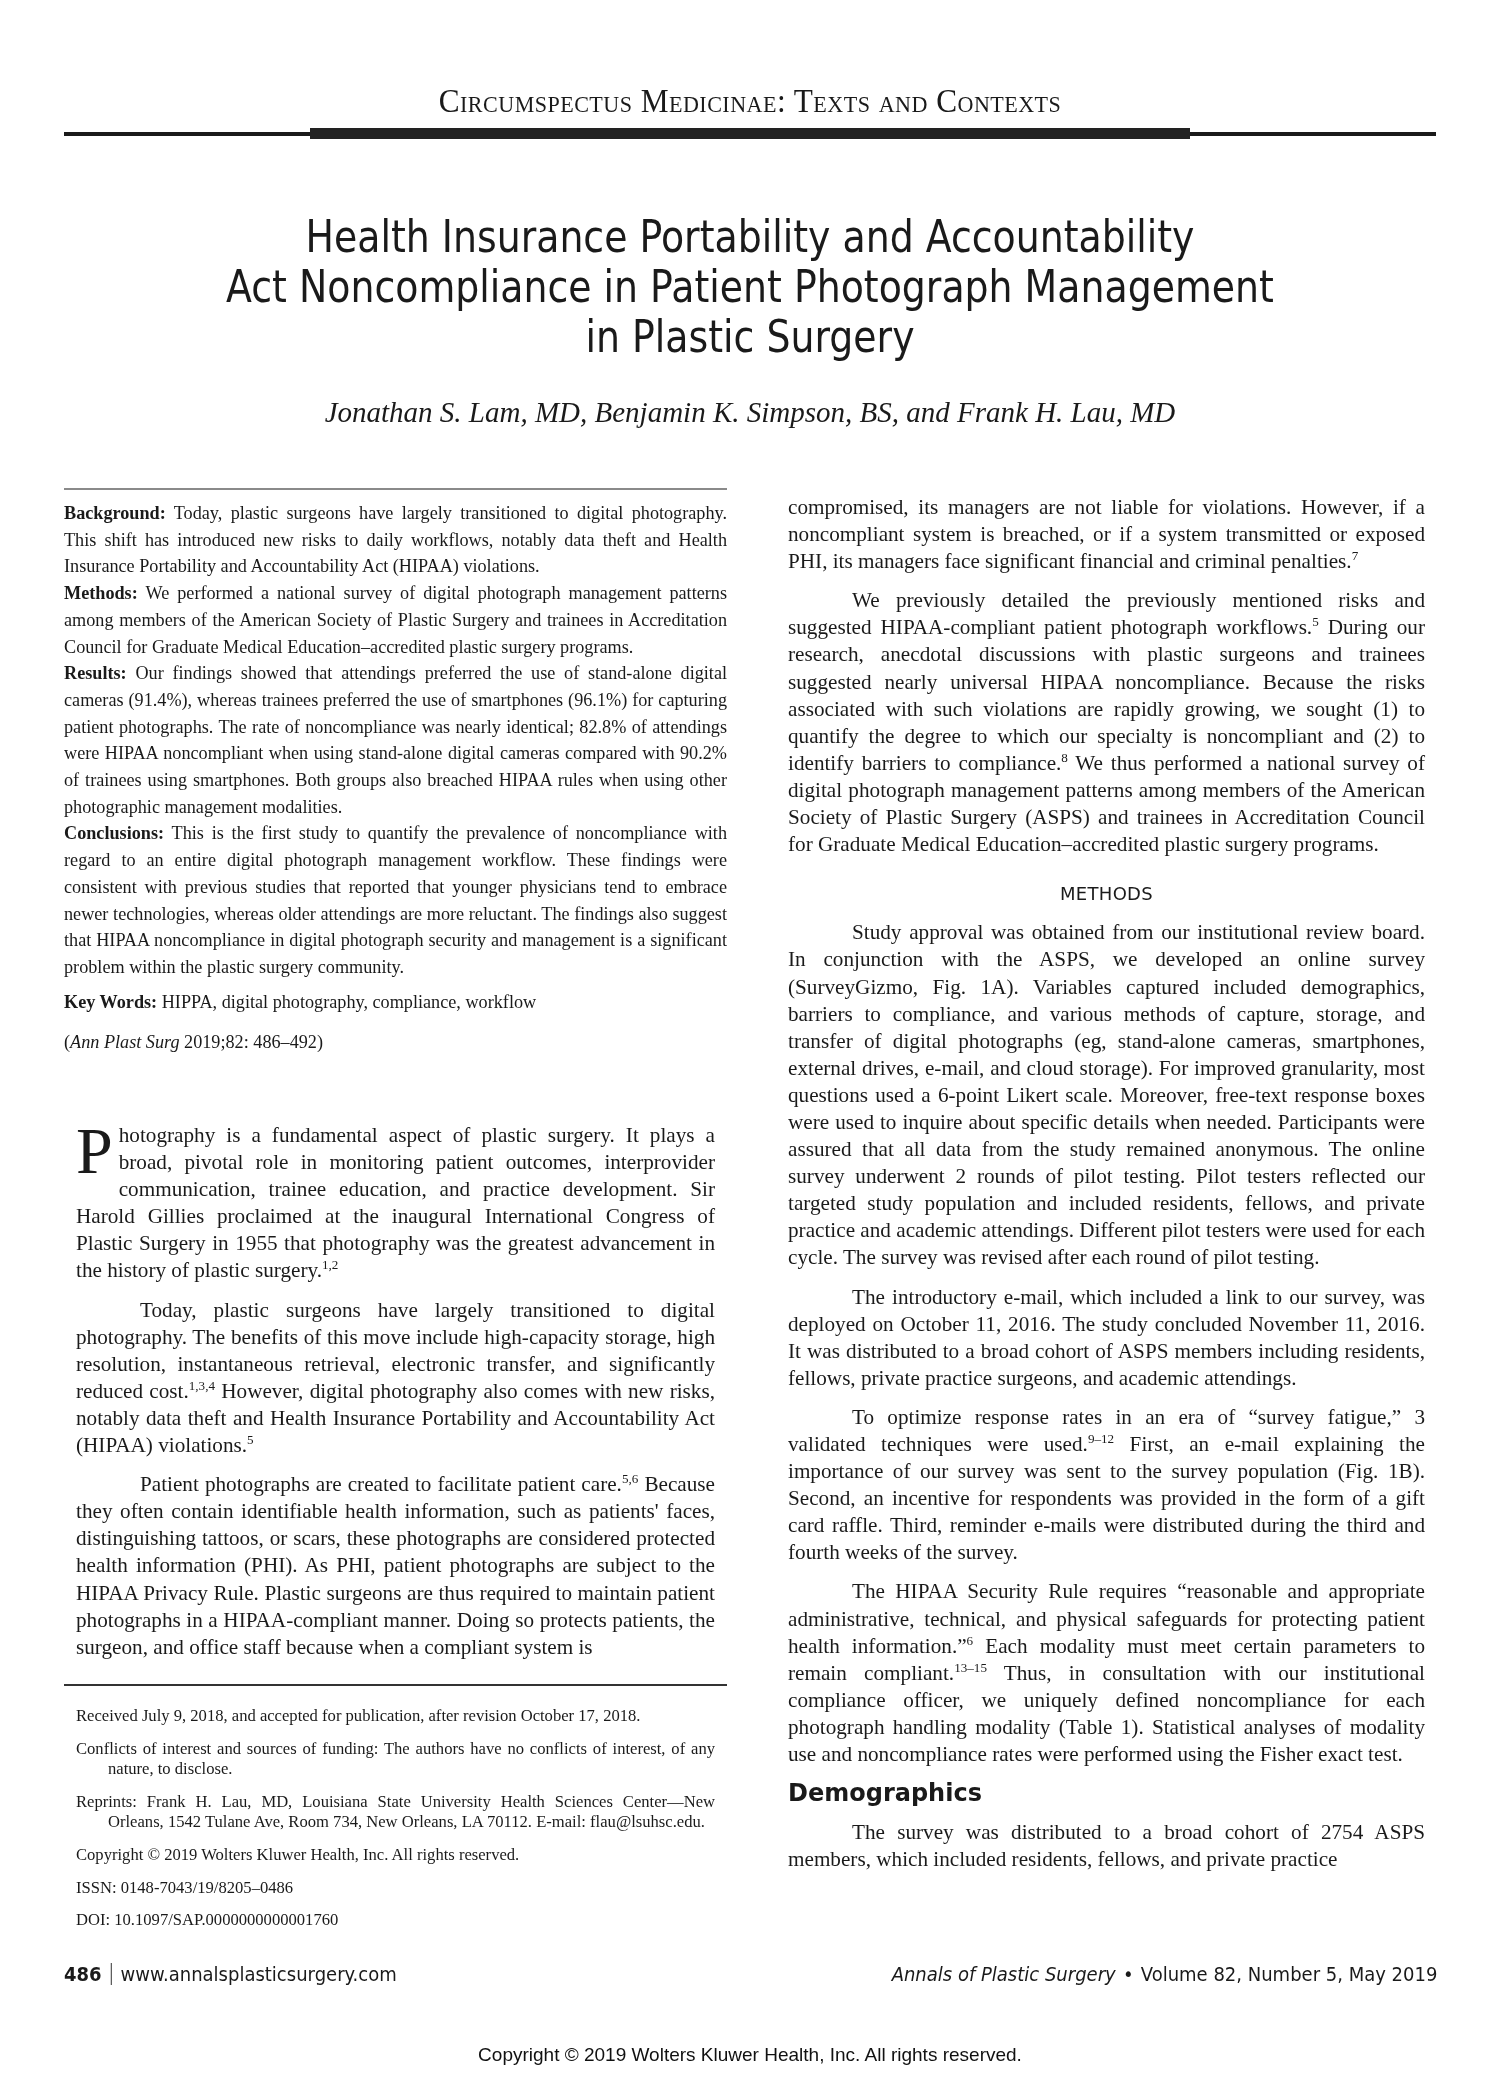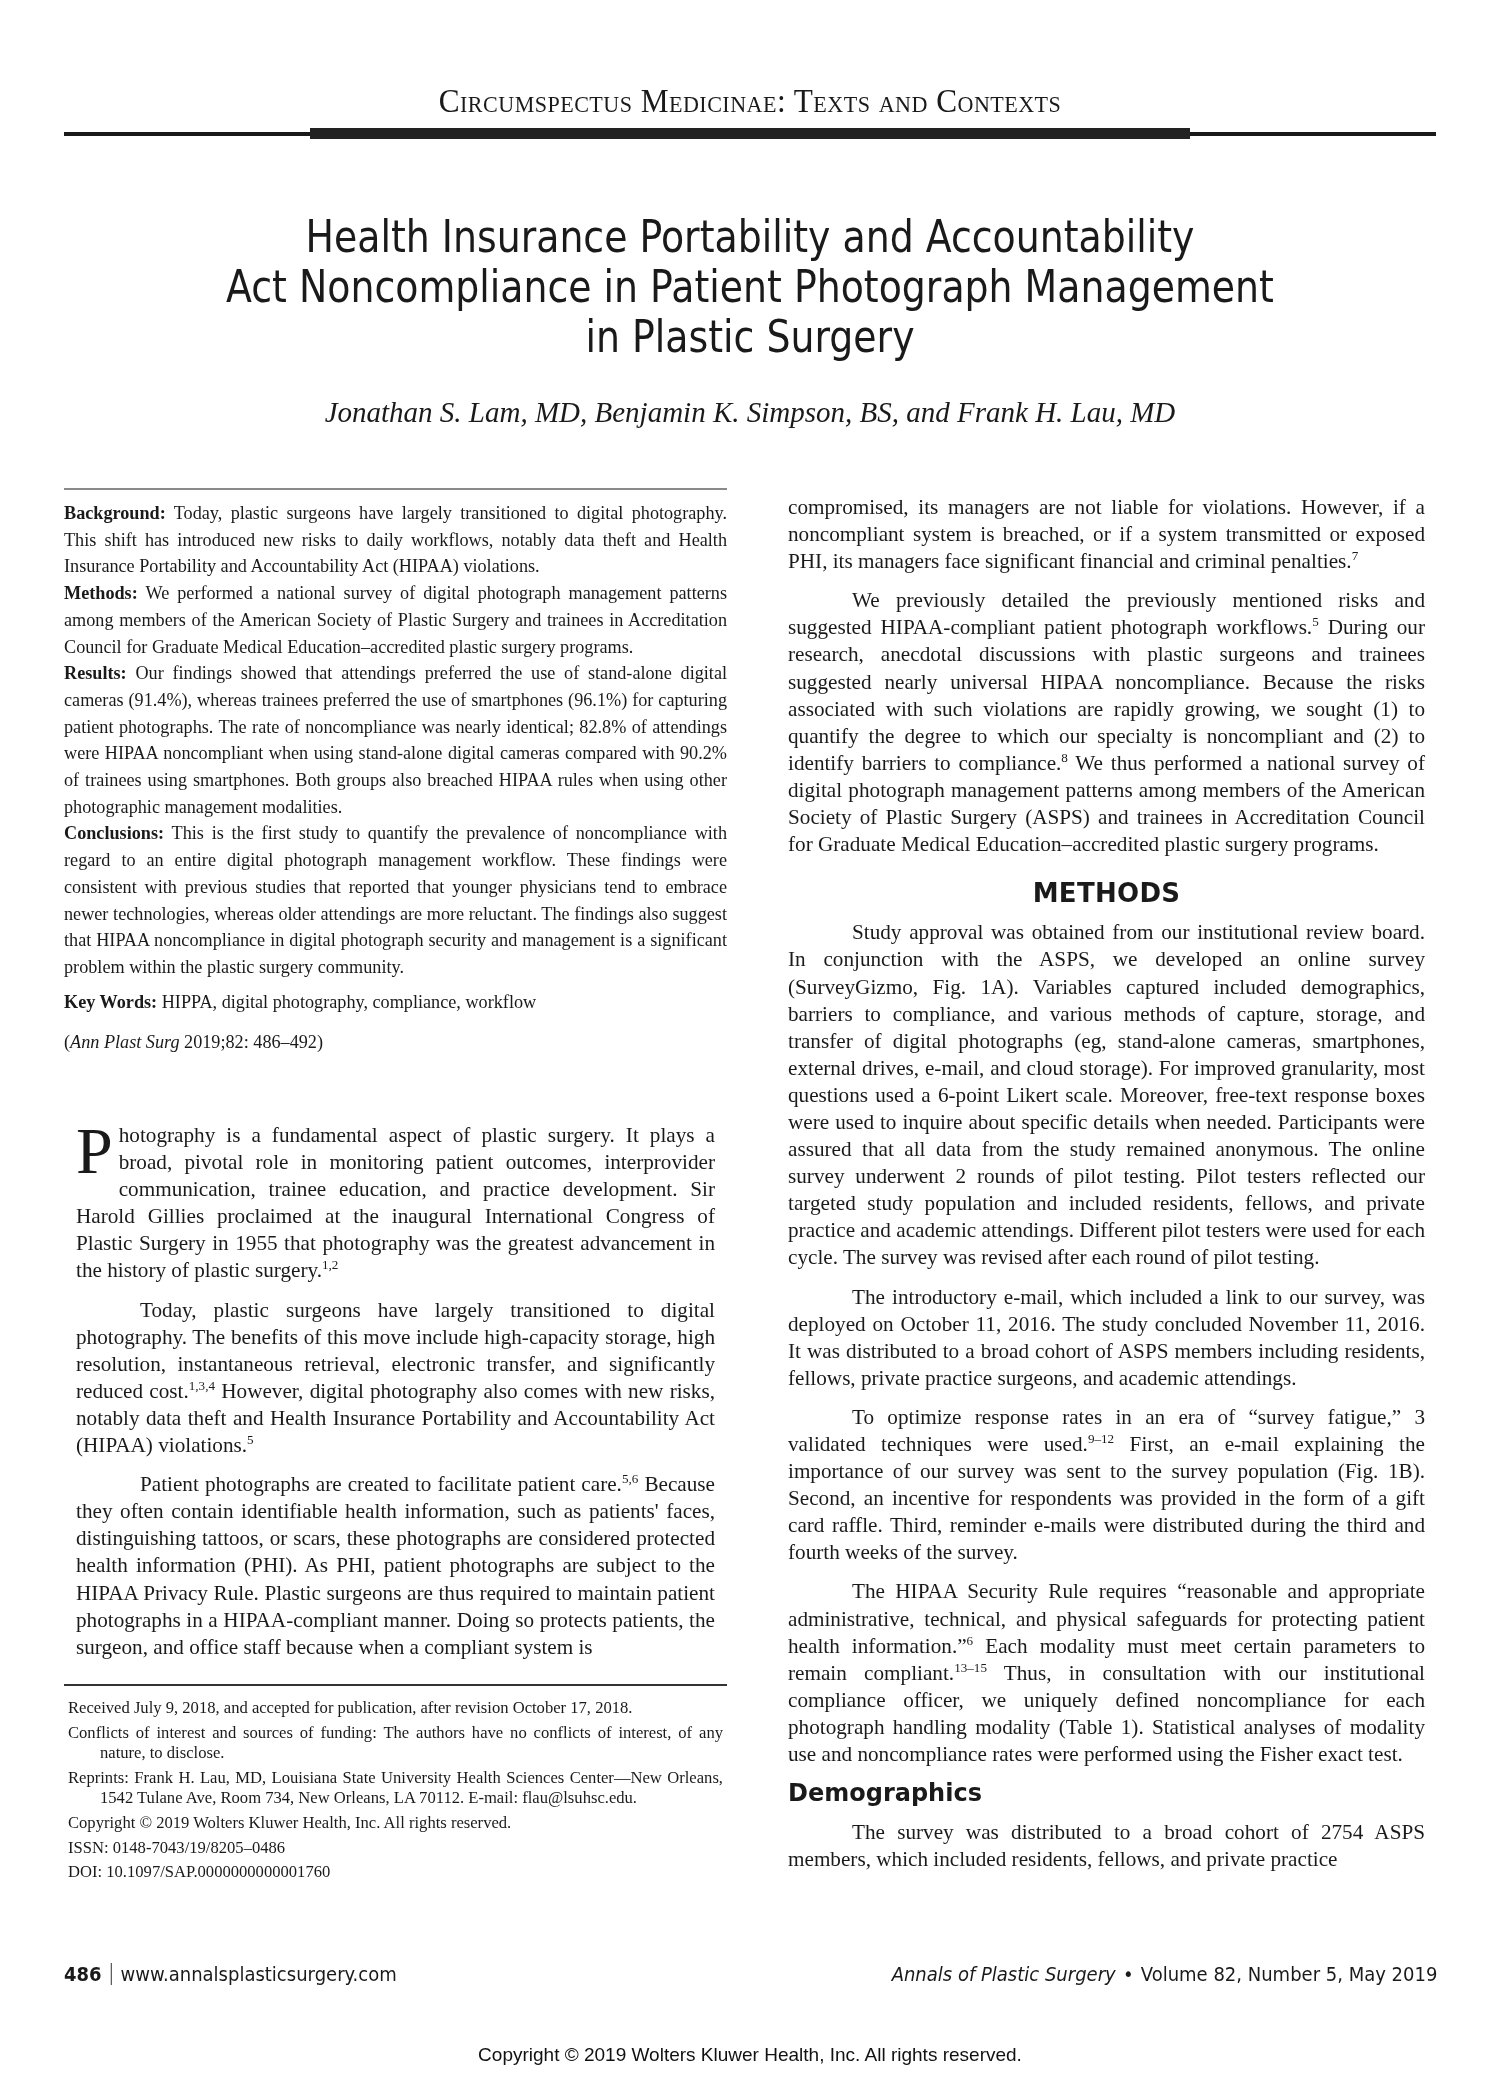--- a/index.html
+++ b/index.html
@@ -26,26 +26,26 @@
 
   .body-text { font-size: 21.2px; line-height: 27.1px; text-align: justify; }
   .body-text p { margin: 12px; text-indent: 64px; }
   .body-text p.noindent { text-indent: 0; }
   .dropcap { float: left; font-size: 66px; line-height: 52px; margin: 3px 6px 0 0; font-family: "Liberation Serif", serif; }
   sup { font-size: 0.62em; line-height: 0; vertical-align: 0.62em; }
 
   .left-body { top: 1110px; }
   .right-body { top: 482px; }
 
-  .section-head { text-align: center; font-family: "DejaVu Sans", sans-serif; font-weight: bold; font-size: 26px; margin: 22px 0 6px 0; letter-spacing: 0.3px; }
+  .section-head { text-align: center; font-family: "DejaVu Sans", sans-serif; font-weight: normal; font-size: 18px; margin: 22px 0 6px 0; letter-spacing: 0.3px; }
   .sub-head { font-family: "DejaVu Sans", sans-serif; font-weight: bold; font-size: 24px; margin: 26px 0 4px 0; text-indent: 0 !important; }
 
   .fn-rule { position: absolute; left: 64px; width: 663px; top: 1684px; height: 2px; background: #333333; }
   .footnotes { top: 1694px; font-size: 16.6px; line-height: 20.6px; text-align: justify; }
-  .footnotes p { margin: 4px; padding-left: 32px; text-indent: -32px; }
+  .footnotes p { margin: 12px; padding-left: 32px; text-indent: -32px; }
 
   .page-footer { position: absolute; left: 64px; width: 1373px; top: 1962px; font-family: "DejaVu Sans", sans-serif; font-size: 20px; color: #1a1a1a; }
   .pf-left { position: absolute; left: 0; top: 0; white-space: nowrap; transform: scaleX(0.9); transform-origin: left top; }
   .pf-left .pnum { font-weight: bold; }
   .pf-left .sep { display: inline-block; width: 1px; height: 22px; background: #1a1a1a; margin: 0 10px; vertical-align: -4px; }
   .pf-right { position: absolute; right: 0; top: 0; white-space: nowrap; transform: scaleX(0.9); transform-origin: right top; }
   .pf-right i { font-style: italic; }
   .bullet { margin: 0 8px; }
   .copyright-bottom { position: absolute; left: 0; width: 1500px; top: 2044px; text-align: center; font-family: "Liberation Sans", sans-serif; font-size: 19px; color: #111111; }
 </style>

